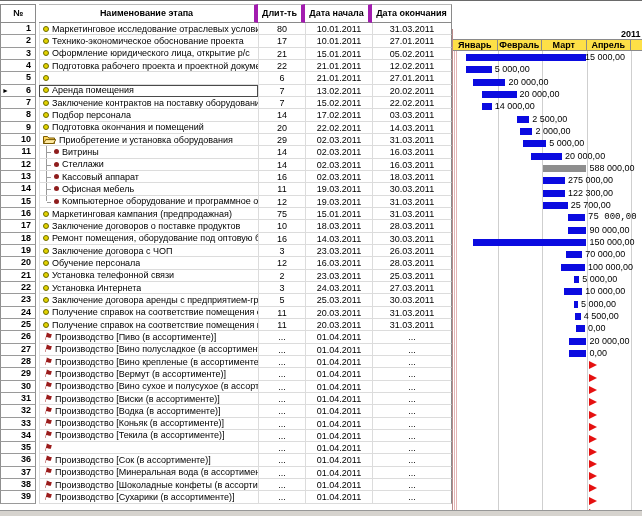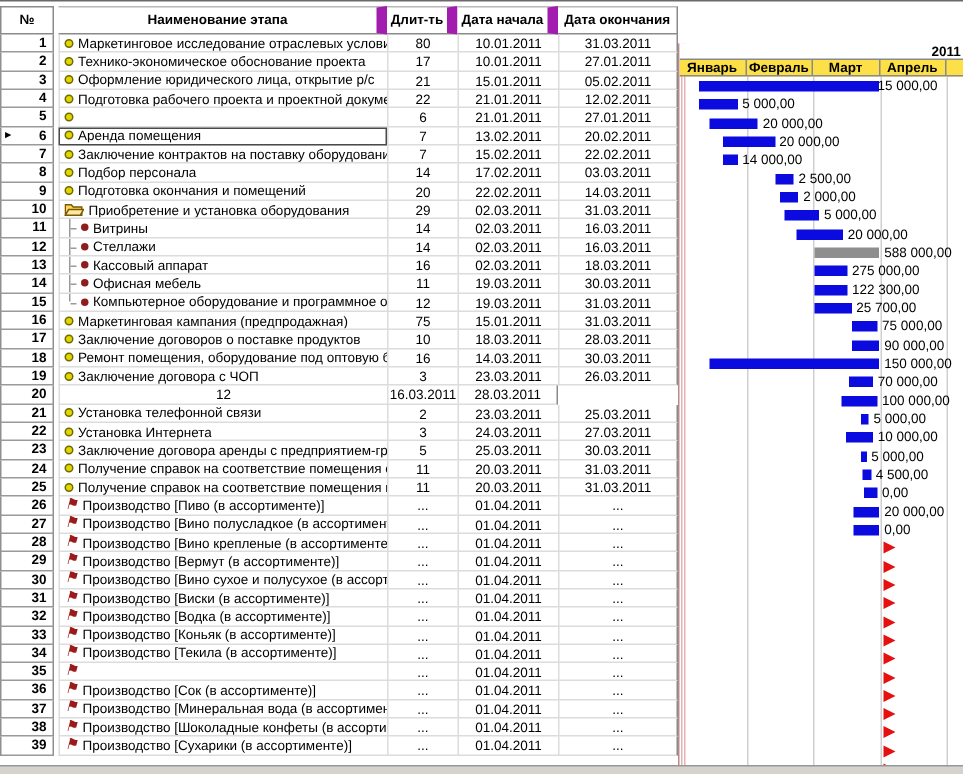--- a/index.html
+++ b/index.html
@@ -8,21 +8,21 @@
     position:relative; width:642px; height:516px; overflow:hidden;
     background:#fff; border-top:1px solid #6a6a6a;
     font-family:"Liberation Sans", sans-serif; font-size:9px; color:#000;
     display:flex; align-items:flex-start;
   }
   
   .table-panel{ width:452px; flex:none; padding-top:3px; height:510px; }
   .thead,.trow{ display:grid; grid-template-columns:36px 3px 219px 47px 67px 80px; }
   .thead{ height:19px; }
   .thead .h{ font-weight:bold; text-align:center; line-height:17px; overflow:hidden; white-space:nowrap;
-             border-top:1px solid #b8b8b8; border-bottom:1px solid #8a8a8a; border-right:7px solid #a21caf; background:#fff;}
+             border-top:1px solid #b8b8b8; border-bottom:1px solid #8a8a8a; border-right:4px solid #a21caf; background:#fff;}
   .thead .hnum{ border:1px solid #8a8a8a; }
   .thead .hgap{ border:none; }
   .thead .hend{ border-right:1px solid #8a8a8a; }
   .trow{ height:12.33px; background:#fff; }
   .cell{ overflow:hidden; white-space:nowrap; }
   .num{ border-left:1px solid #8f8f8f; border-right:1px solid #8f8f8f; border-bottom:1px solid #9a9a9a;
         font-weight:bold; text-align:right; padding-right:4px; line-height:11px; position:relative; }
   .marker{ position:absolute; left:1px; top:0; font-size:7px; line-height:11px; }
   .gapc{ border:none; }
   .namec{ display:flex; align-items:center; gap:3px; padding-left:3px;
@@ -283,20 +283,24 @@
             <span class="icon task"></span>
             <span class="tname">Заключение договора с ЧОП</span>
           </div>
           <div class="cell durc">3</div>
           <div class="cell datec">23.03.2011</div>
           <div class="cell datec endc">26.03.2011</div>
         </div>
         <div class="trow">
           <div class="cell num"><span class="numtext">20</span></div>
           <div class="cell gapc"></div>
+          <div class="cell namec">
+            <span class="icon task"></span>
+            <span class="tname">Обучение персонала</span>
+          </div>
           <div class="cell durc">12</div>
           <div class="cell datec">16.03.2011</div>
           <div class="cell datec endc">28.03.2011</div>
         </div>
         <div class="trow">
           <div class="cell num"><span class="numtext">21</span></div>
           <div class="cell gapc"></div>
           <div class="cell namec">
             <span class="icon task"></span>
             <span class="tname">Установка телефонной связи</span>
@@ -570,21 +574,21 @@
         <div class="grow">
           <span class="bar" style="left: 90.4355px; width: 21.5323px; background: rgb(11, 11, 224);"></span>
           <span class="blabel" style="left: 114.968px;">122 300,00</span>
         </div>
         <div class="grow">
           <span class="bar" style="left: 90.4355px; width: 24.4032px; background: rgb(11, 11, 224);"></span>
           <span class="blabel" style="left: 117.839px;">25 700,00</span>
         </div>
         <div class="grow">
           <span class="bar" style="left: 114.839px; width: 17.2258px; background: rgb(11, 11, 224);"></span>
-          <span class="blabel" style="left: 135.065px;">75 000,00</span>
+          <span class="blabel" style="left: 135.065px; font-family: Liberation Mono, monospace;">75 000,00</span>
         </div>
         <div class="grow">
           <span class="bar" style="left: 114.839px; width: 18.6613px; background: rgb(11, 11, 224);"></span>
           <span class="blabel" style="left: 136.5px;">90 000,00</span>
         </div>
         <div class="grow">
           <span class="bar" style="left: 20.0968px; width: 113.403px; background: rgb(11, 11, 224);"></span>
           <span class="blabel" style="left: 136.5px;">150 000,00</span>
         </div>
         <div class="grow">

